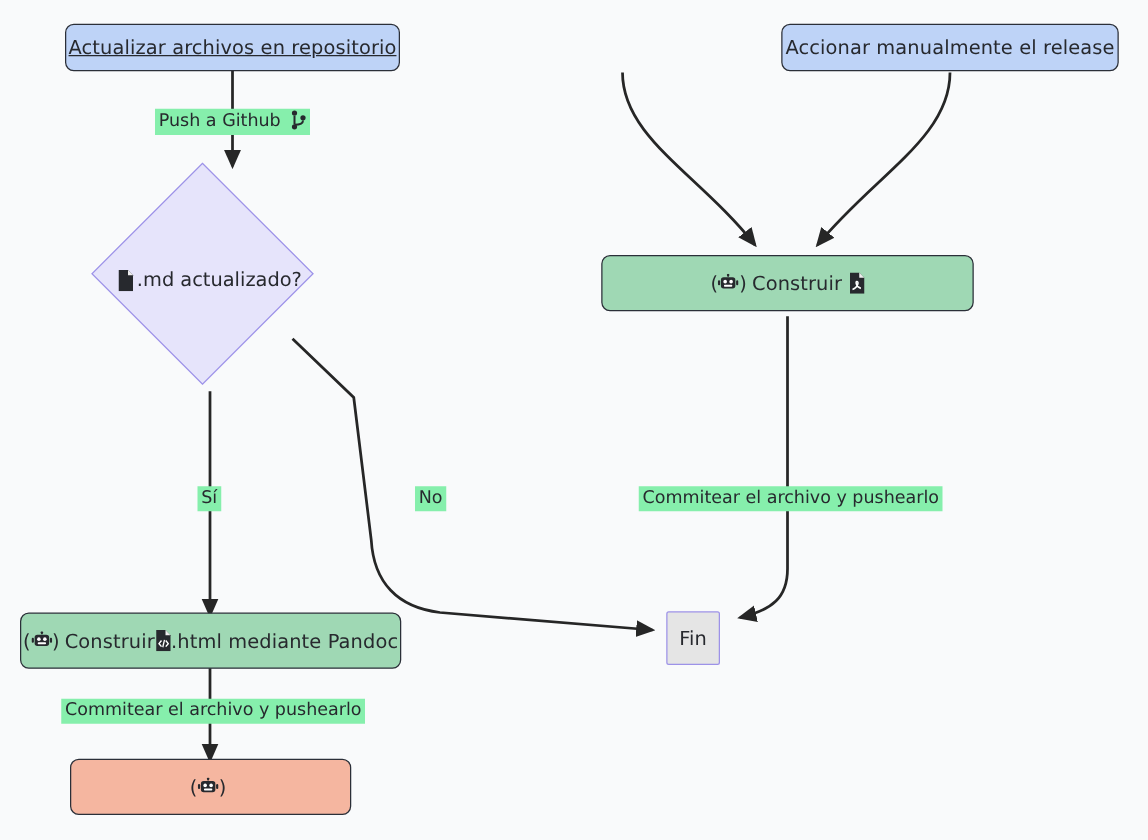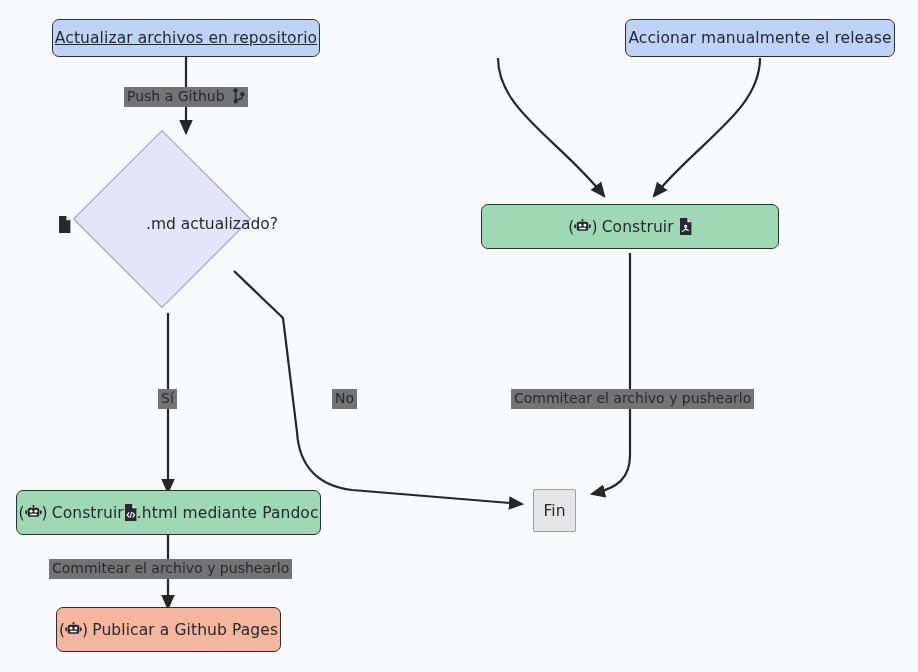--- a/index.html
+++ b/index.html
@@ -56,28 +56,28 @@
   }
   .diamond-shape {
     position: absolute;
     background: #e6e4fb;
     border: 1.3px solid #9d92e8;
   }
   .diamond-label {
     position: absolute;
     display: flex;
     align-items: center;
-    justify-content: space-between;
+    justify-content: center;
     white-space: nowrap;
     font-size: 15.5px;
     color: #27292e;
   }
   .edge-label {
     position: absolute;
-    background: #737373;
+    background: #86efac;
     color: #27292e;
     font-size: 14px;
     padding: 1px 3px;
     white-space: nowrap;
     line-height: 1.25;
   }
   .ico {
     display: inline-flex;
     vertical-align: -2px;
     margin-right: 2px;
@@ -211,21 +211,20 @@
           <rect x="3.2" y="3" width="13.6" height="10.6" rx="2.6" fill="#27292e"></rect>
           <circle cx="7.2" cy="7.1" r="1.7" fill="#ffffff"></circle>
           <circle cx="12.8" cy="7.1" r="1.7" fill="#ffffff"></circle>
           <rect x="6.1" y="10.1" width="7.8" height="1.7" rx="0.7" fill="#ffffff"></rect>
           <rect x="0.4" y="5.9" width="2.1" height="4.6" rx="1" fill="#27292e"></rect>
           <rect x="17.5" y="5.9" width="2.1" height="4.6" rx="1" fill="#27292e"></rect>
         </svg>
       </span>
       <span class="paren">)</span>
     </span>
-    <span>Publicar a Github Pages</span>
   </div>
 
   <div class="node node-end" style="left:533px; top:489px; width:43px; height:43px;">
     <span>Fin</span>
   </div>
 
   <div class="edge-label" style="left:124px; top:87px;">
     <span>Push a Github</span>
     <span class="ico ico-after" style="vertical-align:-3px; margin-left:4px;">
       <svg width="12" height="16" viewBox="0 0 12 16">

